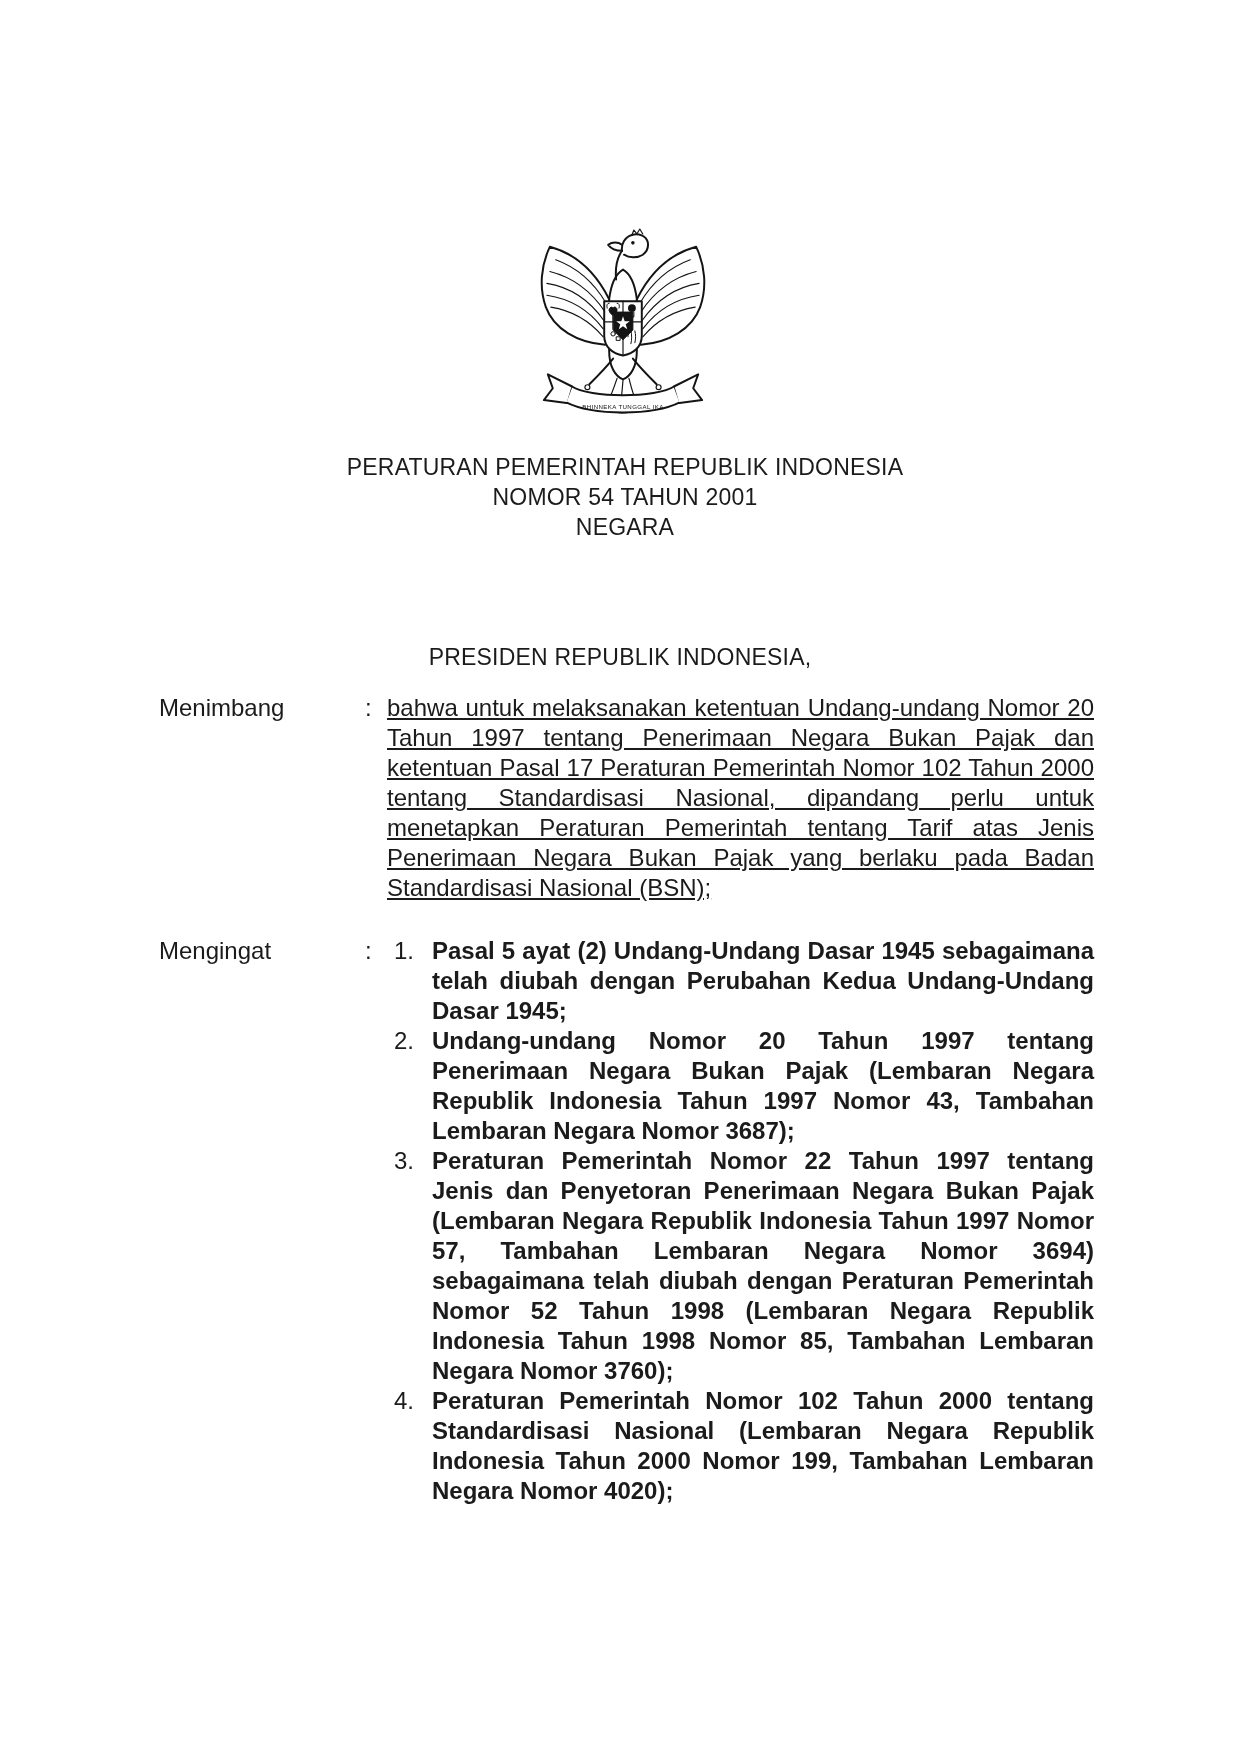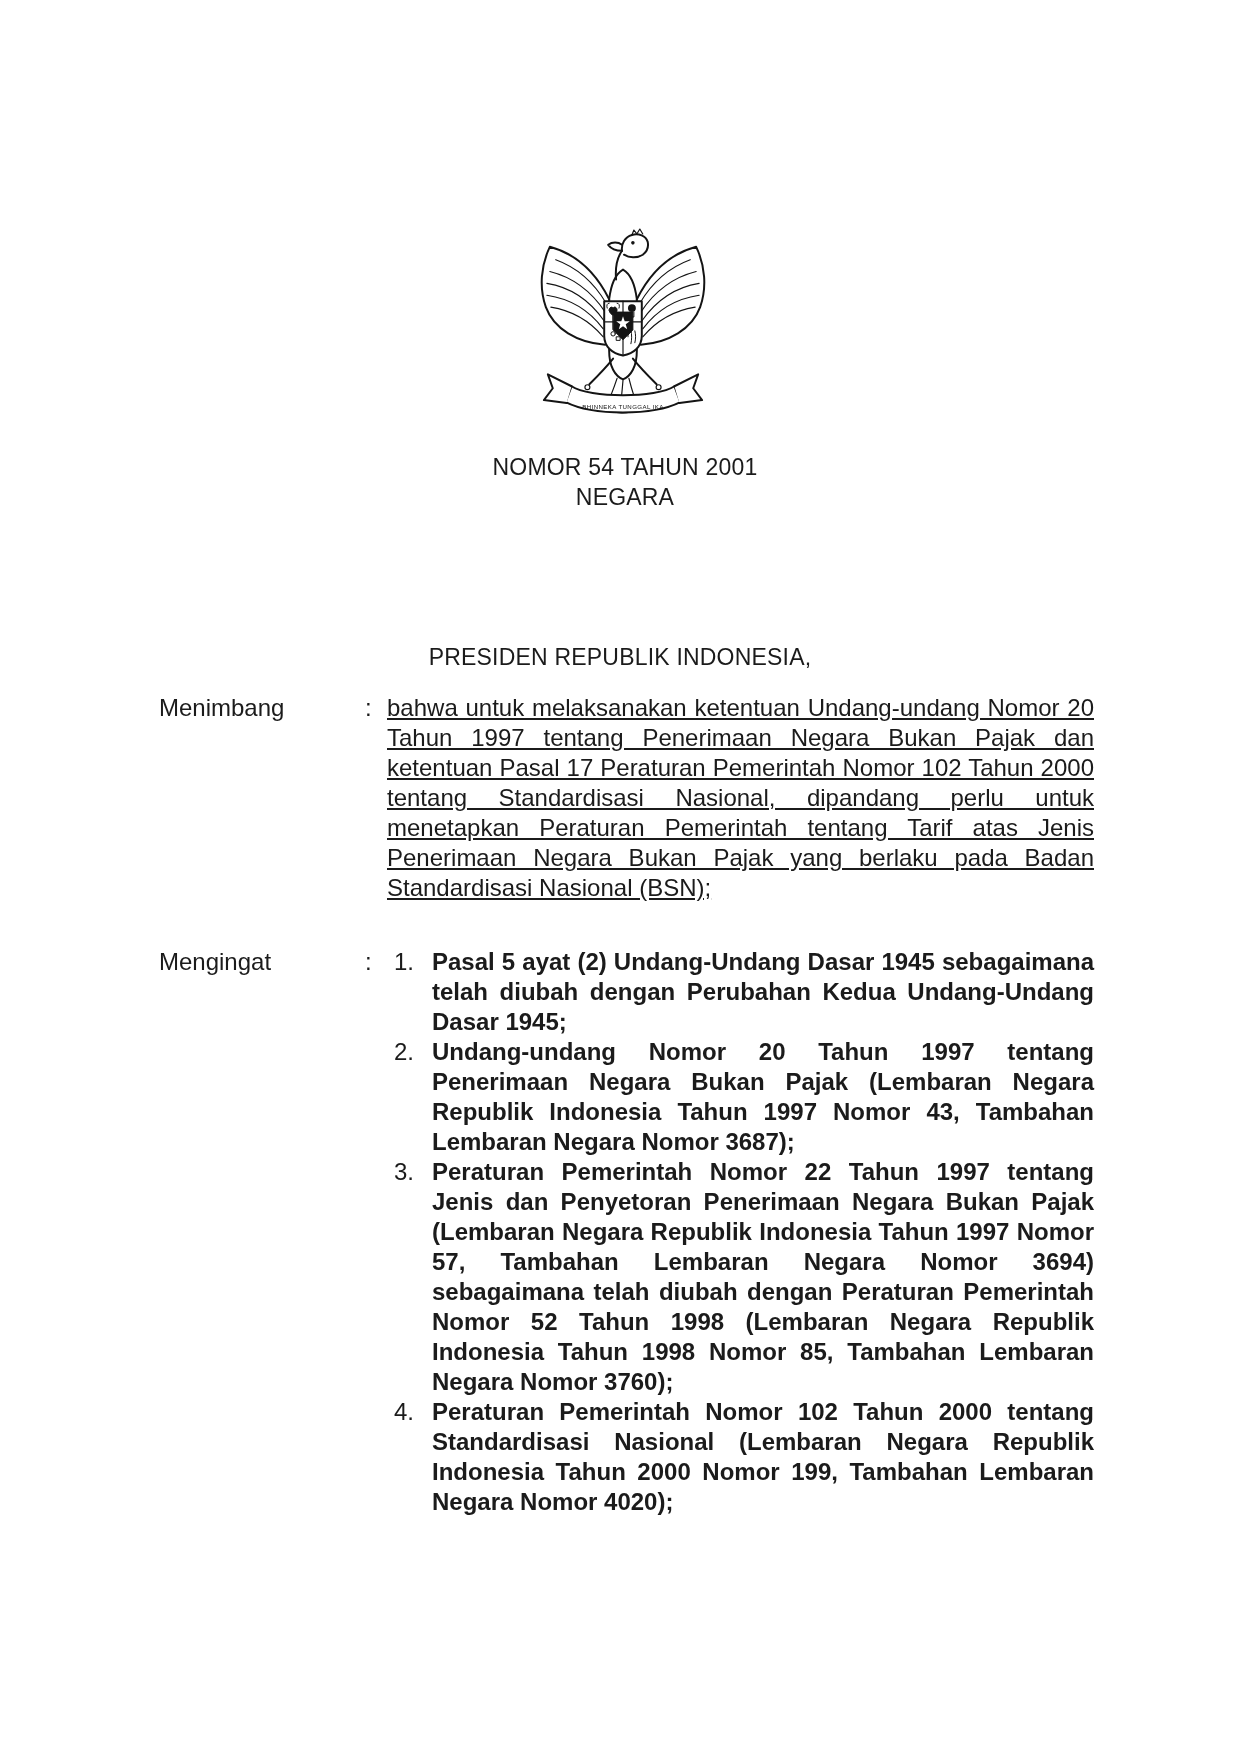--- a/index.html
+++ b/index.html
@@ -59,21 +59,21 @@
     width: 935px;
     font-size: 24px;
     line-height: 30px;
   }
   .clause {
     display: grid;
     grid-template-columns: 206px 22px auto;
     align-items: start;
   }
   .clause.mengingat {
-    margin-top: 44px;
+    margin-top: 33px;
   }
   .clause-label, .clause-colon {
     white-space: nowrap;
   }
   .clause-content p {
     margin: 0;
     text-align: justify;
     text-decoration: underline;
   }
   .legal-item {
@@ -151,20 +151,21 @@
 
         <polygon points="80,93 100,93 100,111 90,121 80,111" fill="#141414" stroke="#141414" stroke-width="1"></polygon>
         <polygon fill="#ffffff" stroke="none" points="90,97.3 91.71,102.15 96.85,102.28 92.76,105.40 94.23,110.32 90,107.4 85.77,110.32 87.24,105.40 83.15,102.28 88.29,102.15"></polygon>
 
         <text x="90" y="191" text-anchor="middle" font-size="6.2" letter-spacing="0.4" fill="#141414" stroke="none">BHINNEKA TUNGGAL IKA</text>
       </g>
     </svg>
   </div>
 
   <header class="title-block">
+    <div>PERATURAN PEMERINTAH REPUBLIK INDONESIA</div>
     <div>NOMOR 54 TAHUN 2001</div>
     <div>NEGARA</div>
   </header>
 
   <div class="authority-line">PRESIDEN REPUBLIK INDONESIA,</div>
 
   <main class="doc-body">
 
     <section class="clause">
       <div class="clause-label">Menimbang</div>

